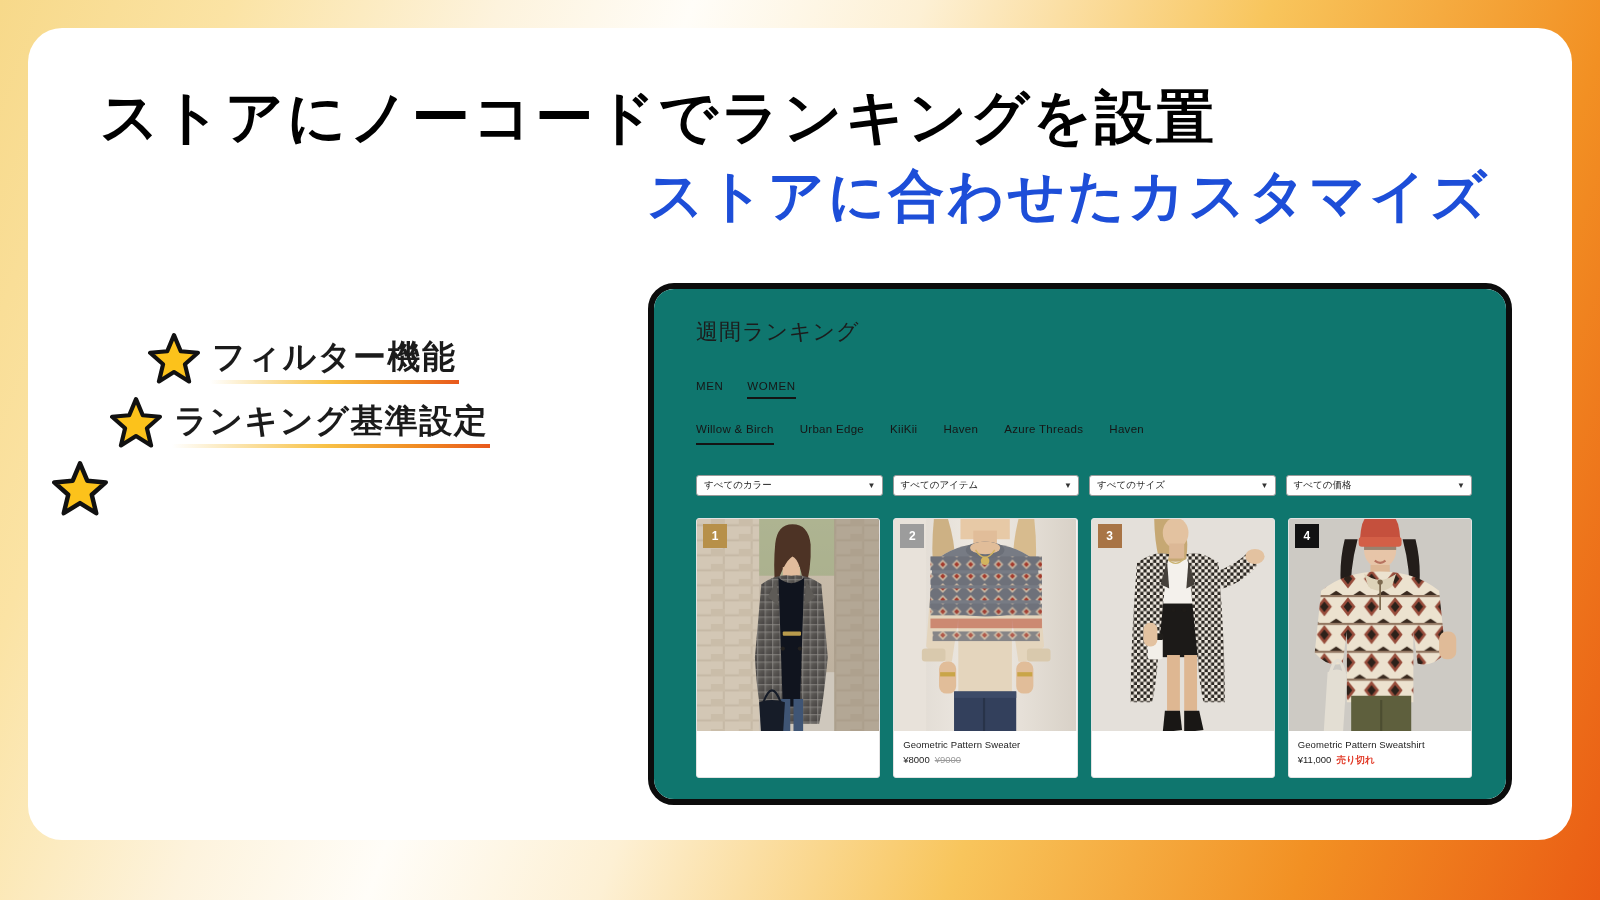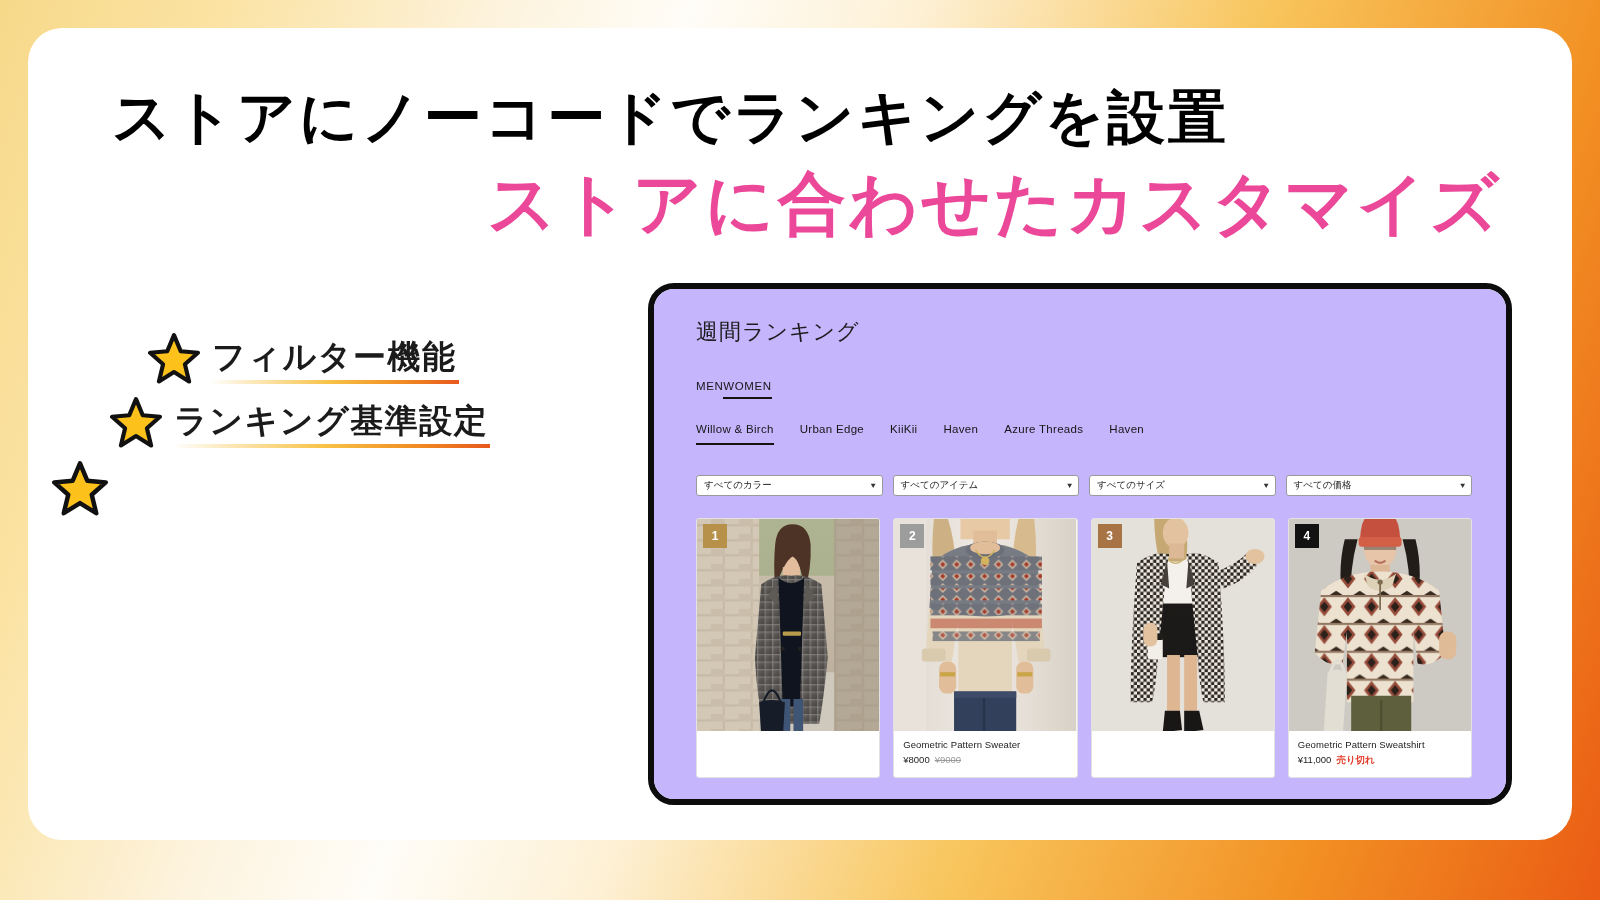--- a/index.html
+++ b/index.html
@@ -23,36 +23,36 @@
     position:absolute;
     left:28px; top:28px;
     width:1544px; height:812px;
     background:#ffffff;
     border-radius:34px;
   }
 
   
   .headline{
     position:absolute;
-    left:112px; top:80px;
+    left:100px; top:80px;
     width:1390px;
   }
   .headline .l1{
     font-size:58px;
     font-weight:700;
     letter-spacing:3px;
     color:#000;
     line-height:1.28;
     white-space:nowrap;
   }
   .headline .l2{
-    font-size:68px;
+    font-size:56px;
     font-weight:700;
     letter-spacing:3px;
-    color:#ec4899;
+    color:#1d4ed8;
     line-height:1.28;
     text-align:right;
     white-space:nowrap;
     margin-top:6px;
   }
 
   
   .features{
     position:absolute;
     left:52px; top:282px;
@@ -109,32 +109,33 @@
     left:648px; top:283px;
     width:864px; height:522px;
     background:#ffffff;
     border:6px solid #0c0c0c;
     border-radius:26px;
     overflow:hidden;
   }
   .screen{
     position:absolute;
     inset:0;
-    background:#c4b5fd;
+    background:#0f766e;
     padding:28px 34px 0 42px;
   }
   .shop-title{
     font-size:22px;
     color:#1c1c1c;
     letter-spacing:1px;
     font-weight:400;
   }
 
   .gender-tabs{
     display:flex;
+    gap:24px;
     margin-top:33px;
     text-align:center;
   }
   .gtab{
     font-size:11.5px;
     letter-spacing:.6px;
     color:#161616;
     padding-bottom:5px;
     border-bottom:2px solid transparent;
   }
@@ -165,21 +166,20 @@
     flex:1 1 0;
     height:21px;
     border:1px solid #9a9a9a;
     border-radius:3px;
     background:#fff;
     display:flex;
     align-items:center;
     padding:0 18px 0 7px;
     font-size:9.5px;
     color:#1a1a1a;
-    font-family:Liberation Mono, monospace;
   }
   .sel .caret{
     position:absolute;
     right:6px; top:50%;
     transform:translateY(-55%);
     font-size:8px;
     color:#333;
     line-height:1;
   }
 

